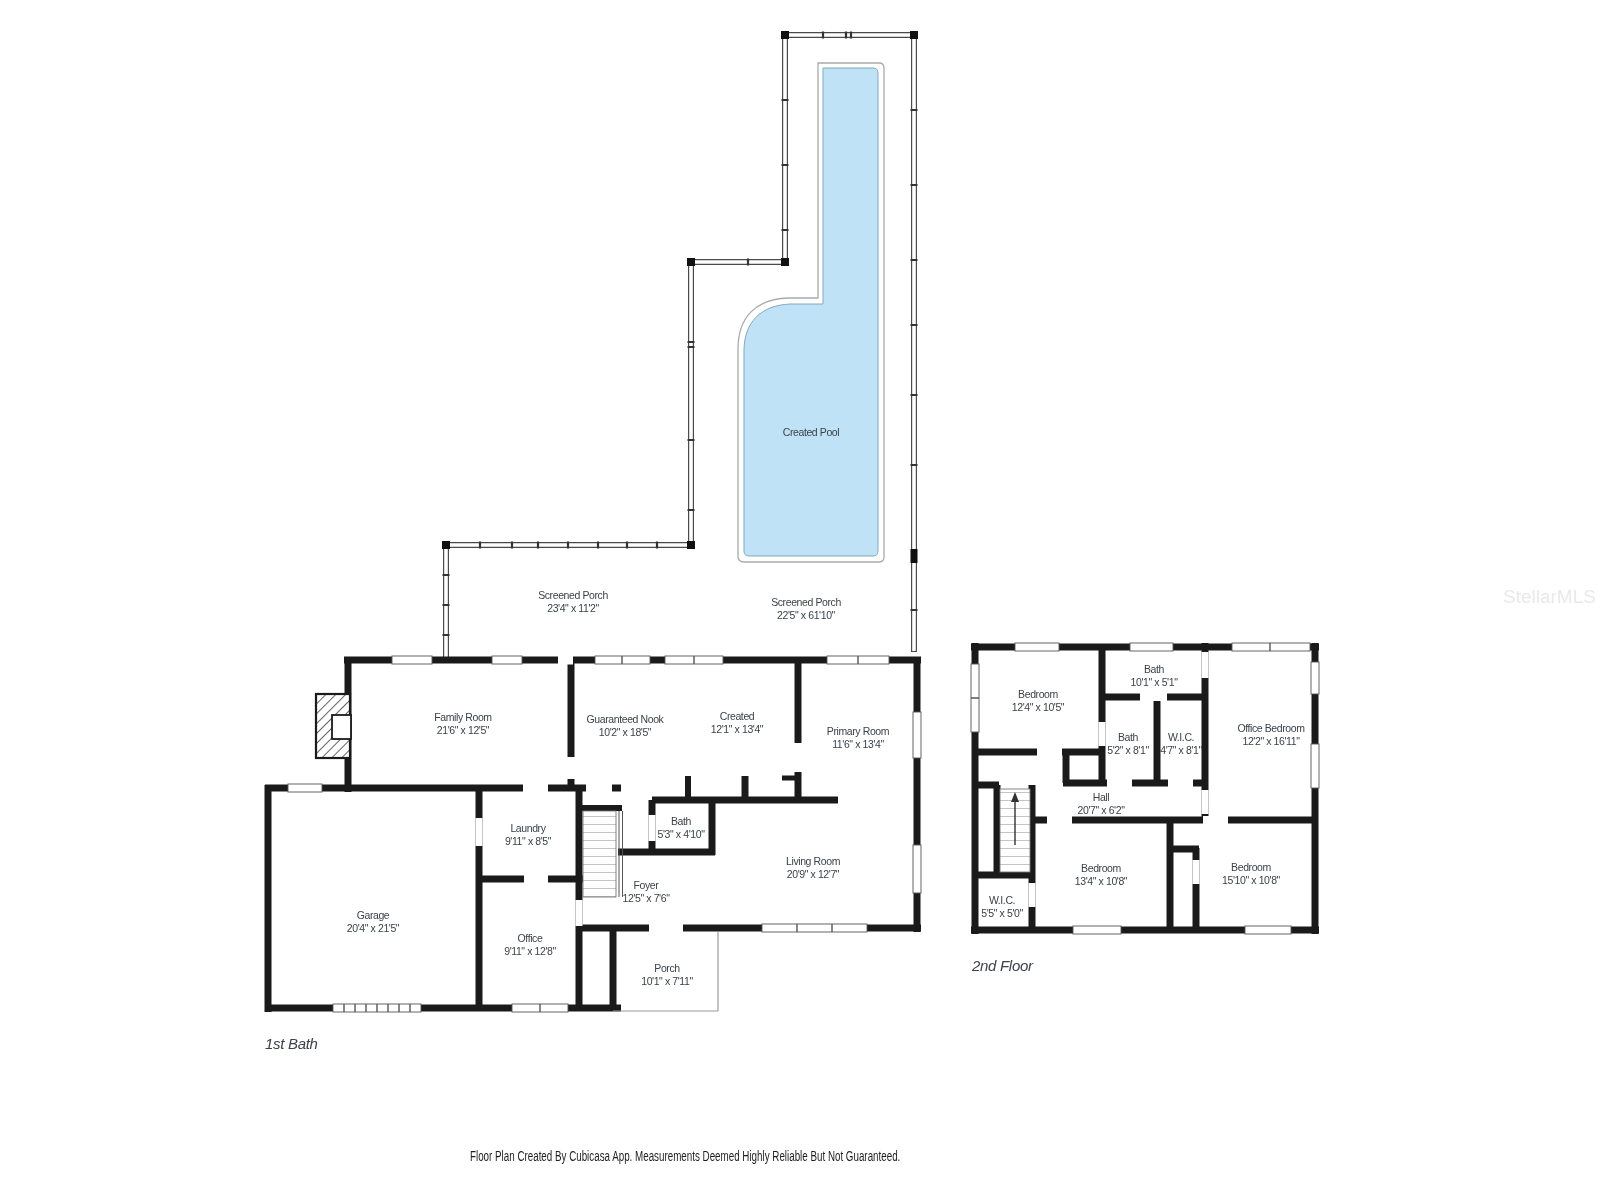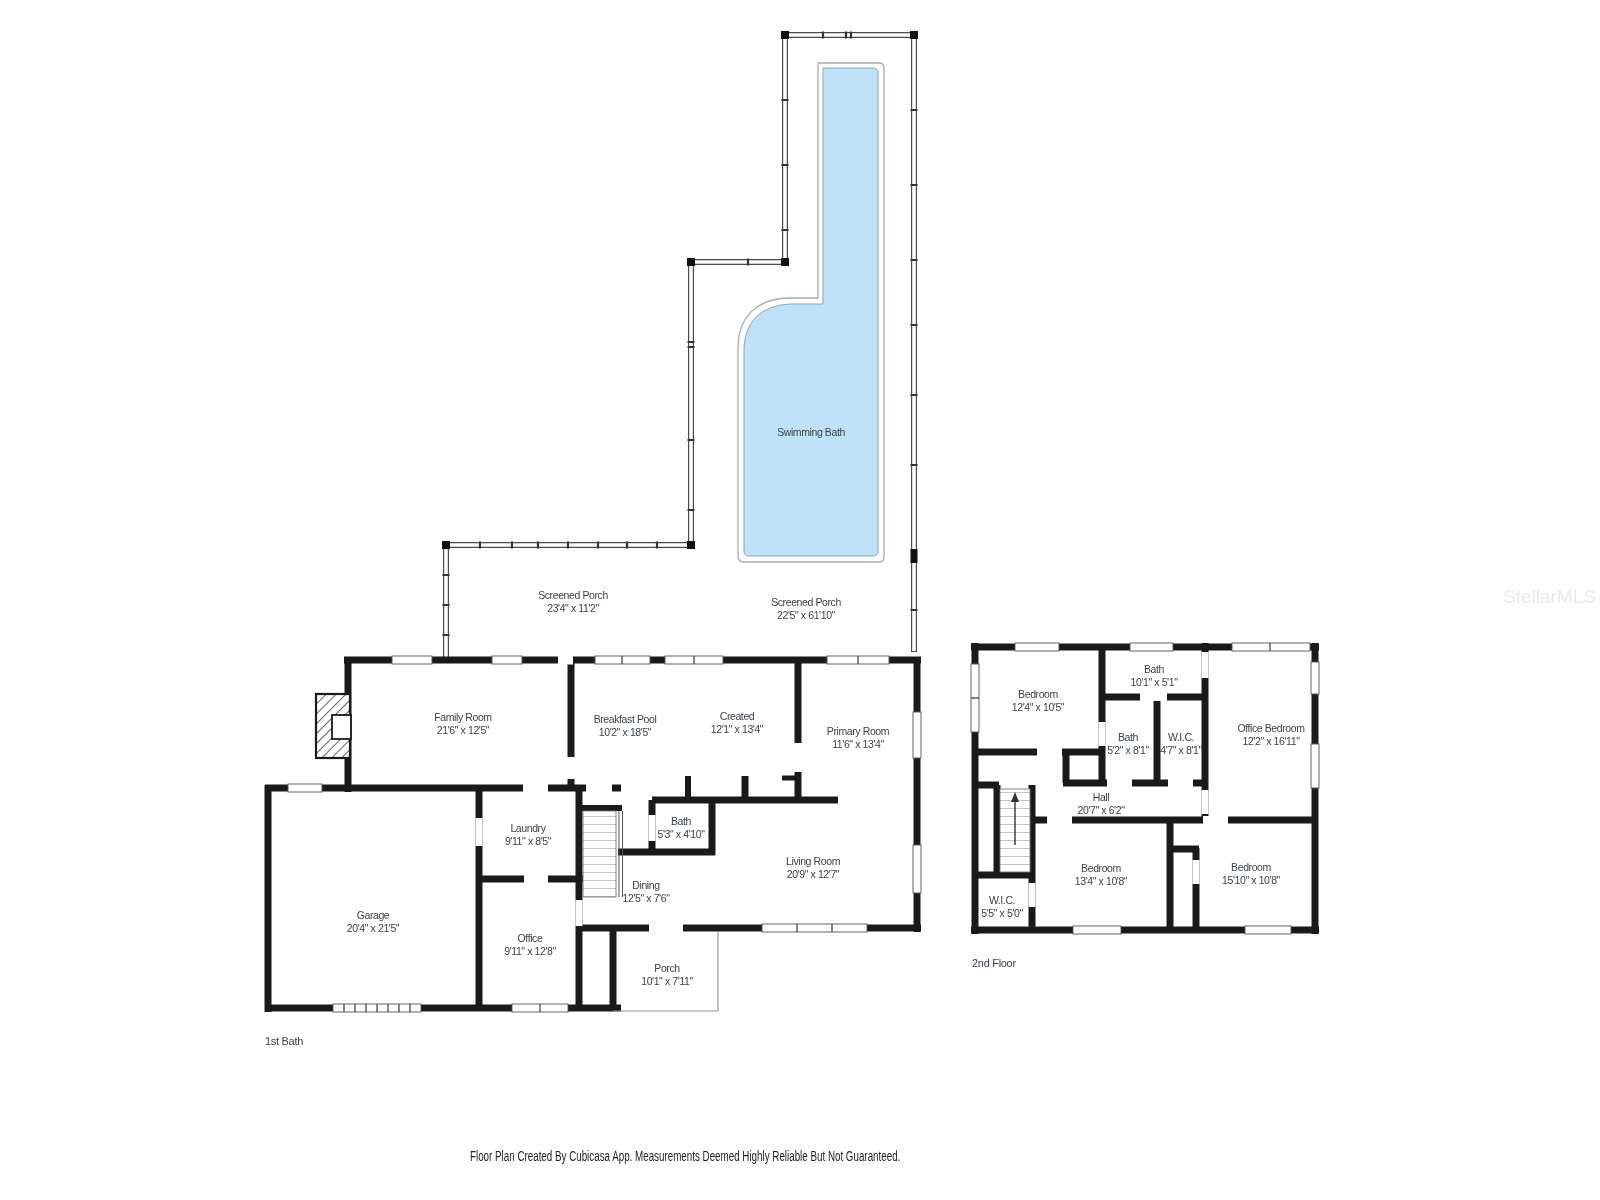--- a/index.html
+++ b/index.html
@@ -3,21 +3,21 @@
 <meta charset="utf-8">
 <style>
   html,body{margin:0;padding:0;background:#fff;}
   #canvas{position:relative;width:1600px;height:1200px;background:#fff;overflow:hidden;
           font-family:"Liberation Sans", sans-serif;}
   svg{position:absolute;left:0;top:0;}
   .lbl{position:absolute;transform:translate(-50%,-50%);text-align:center;color:#3b4249;
        font-size:10.5px;letter-spacing:-0.4px;line-height:12.5px;white-space:nowrap;}
   .lbl .l1{font-size:10.5px;}
   .lbl .l2{font-size:10.5px;}
-  .floor-title{position:absolute;color:#3b4249;font-size:11px;letter-spacing:-0.3px;white-space:nowrap;}
+  .floor-title{position:absolute;color:#3b4249;font-size:15px;letter-spacing:-0.3px;white-space:nowrap;font-style:italic;}
   #pool-label{position:absolute;transform:translate(-50%,-50%);color:#3b4249;font-size:10.5px;
        letter-spacing:-0.4px;white-space:nowrap;}
   #footer{position:absolute;left:470px;top:1148px;color:#1e1e1e;font-size:14px;
        transform:scaleX(0.7);transform-origin:left center;white-space:nowrap;}
   #watermark{position:absolute;left:1503px;top:586px;color:#e9e9e9;font-size:19px;
        letter-spacing:0;white-space:nowrap;}
 </style>
 </head>
 <body>
 
@@ -194,36 +194,36 @@
     <path fill="none" stroke="#555" stroke-width="1.4" d="M1270 643v8 M971 698h8"></path>
   </g>
 
   <g>
     <rect x="1000" y="789" width="30" height="83" fill="url(#treads)" stroke="#777" stroke-width="0.9"></rect>
     <line x1="1015" y1="800" x2="1015" y2="845" stroke="#333" stroke-width="1.4"></line>
     <polygon points="1011,802 1019,802 1015,792" fill="#333"></polygon>
   </g>
 </svg>
 
-  <div id="pool-label" style="left:811px;top:432px">Swimming Bath</div>
+  <div id="pool-label" style="left:811px;top:432px">Created Pool</div>
 
   <div class="lbl" style="left:573px;top:601px">
     <div class="l1">Screened Porch</div>
     <div class="l2">23'4" x 11'2"</div>
   </div>
   <div class="lbl" style="left:806px;top:608px">
     <div class="l1">Screened Porch</div>
     <div class="l2">22'5" x 61'10"</div>
   </div>
   <div class="lbl" style="left:463px;top:723px">
     <div class="l1">Family Room</div>
     <div class="l2">21'6" x 12'5"</div>
   </div>
   <div class="lbl" style="left:625px;top:725px">
-    <div class="l1">Breakfast Pool</div>
+    <div class="l1">Guaranteed Nook</div>
     <div class="l2">10'2" x 18'5"</div>
   </div>
   <div class="lbl" style="left:737px;top:722px">
     <div class="l1">Created</div>
     <div class="l2">12'1" x 13'4"</div>
   </div>
   <div class="lbl" style="left:858px;top:737px">
     <div class="l1">Primary Room</div>
     <div class="l2">11'6" x 13'4"</div>
   </div>
@@ -237,21 +237,21 @@
   </div>
   <div class="lbl" style="left:530px;top:944px">
     <div class="l1">Office</div>
     <div class="l2">9'11" x 12'8"</div>
   </div>
   <div class="lbl" style="left:681px;top:827px">
     <div class="l1">Bath</div>
     <div class="l2">5'3" x 4'10"</div>
   </div>
   <div class="lbl" style="left:646px;top:891px">
-    <div class="l1">Dining</div>
+    <div class="l1">Foyer</div>
     <div class="l2">12'5" x 7'6"</div>
   </div>
   <div class="lbl" style="left:813px;top:867px">
     <div class="l1">Living Room</div>
     <div class="l2">20'9" x 12'7"</div>
   </div>
   <div class="lbl" style="left:667px;top:974px">
     <div class="l1">Porch</div>
     <div class="l2">10'1" x 7'11"</div>
   </div>

